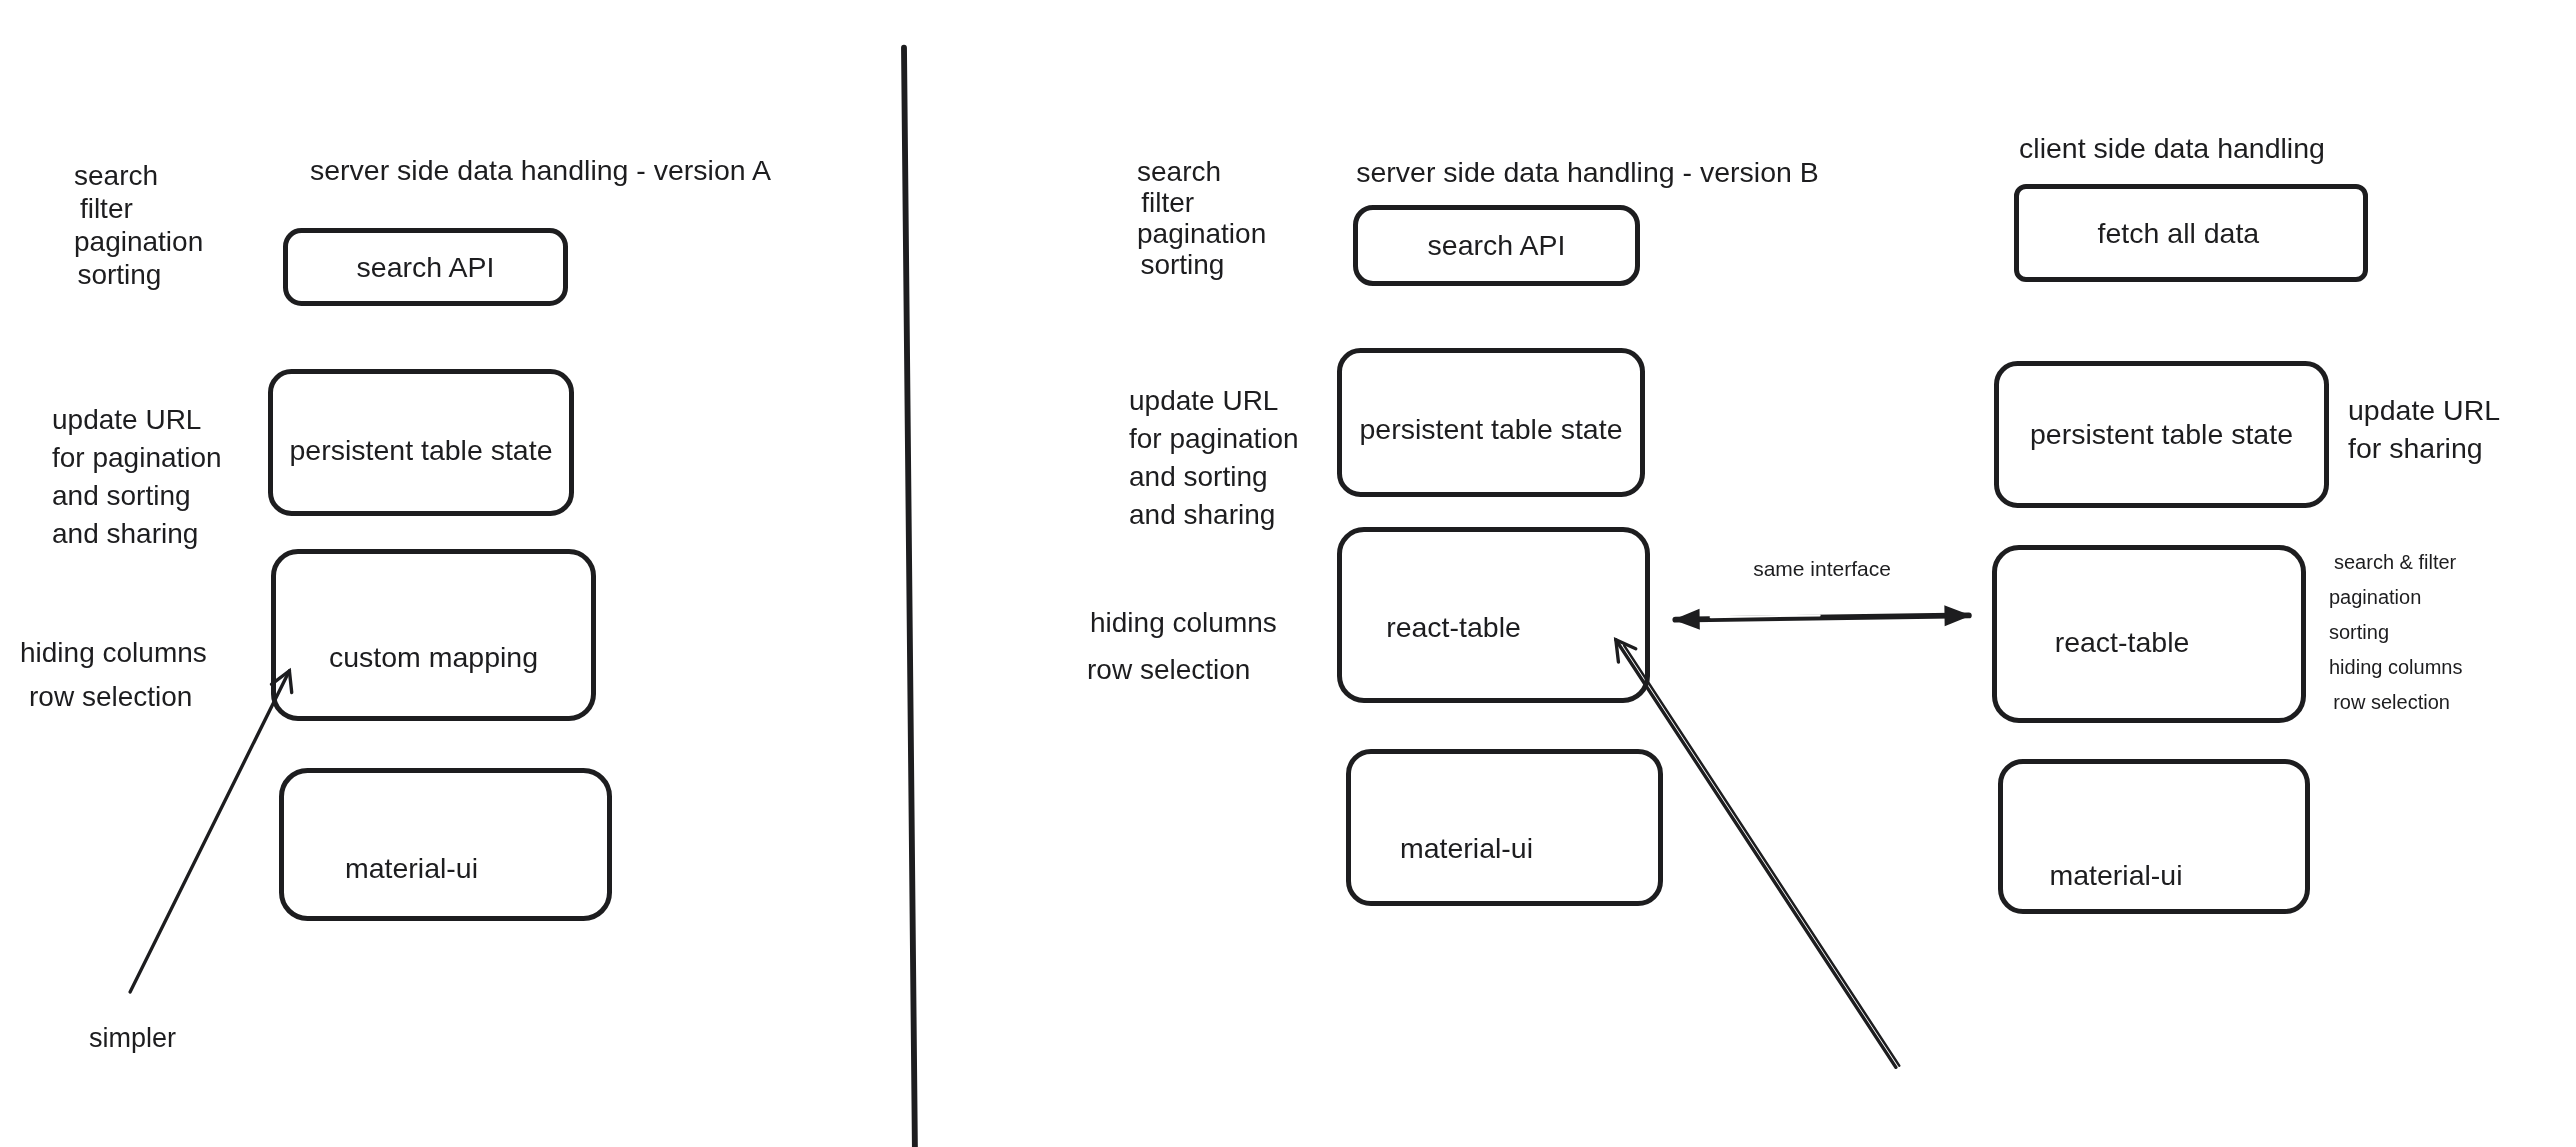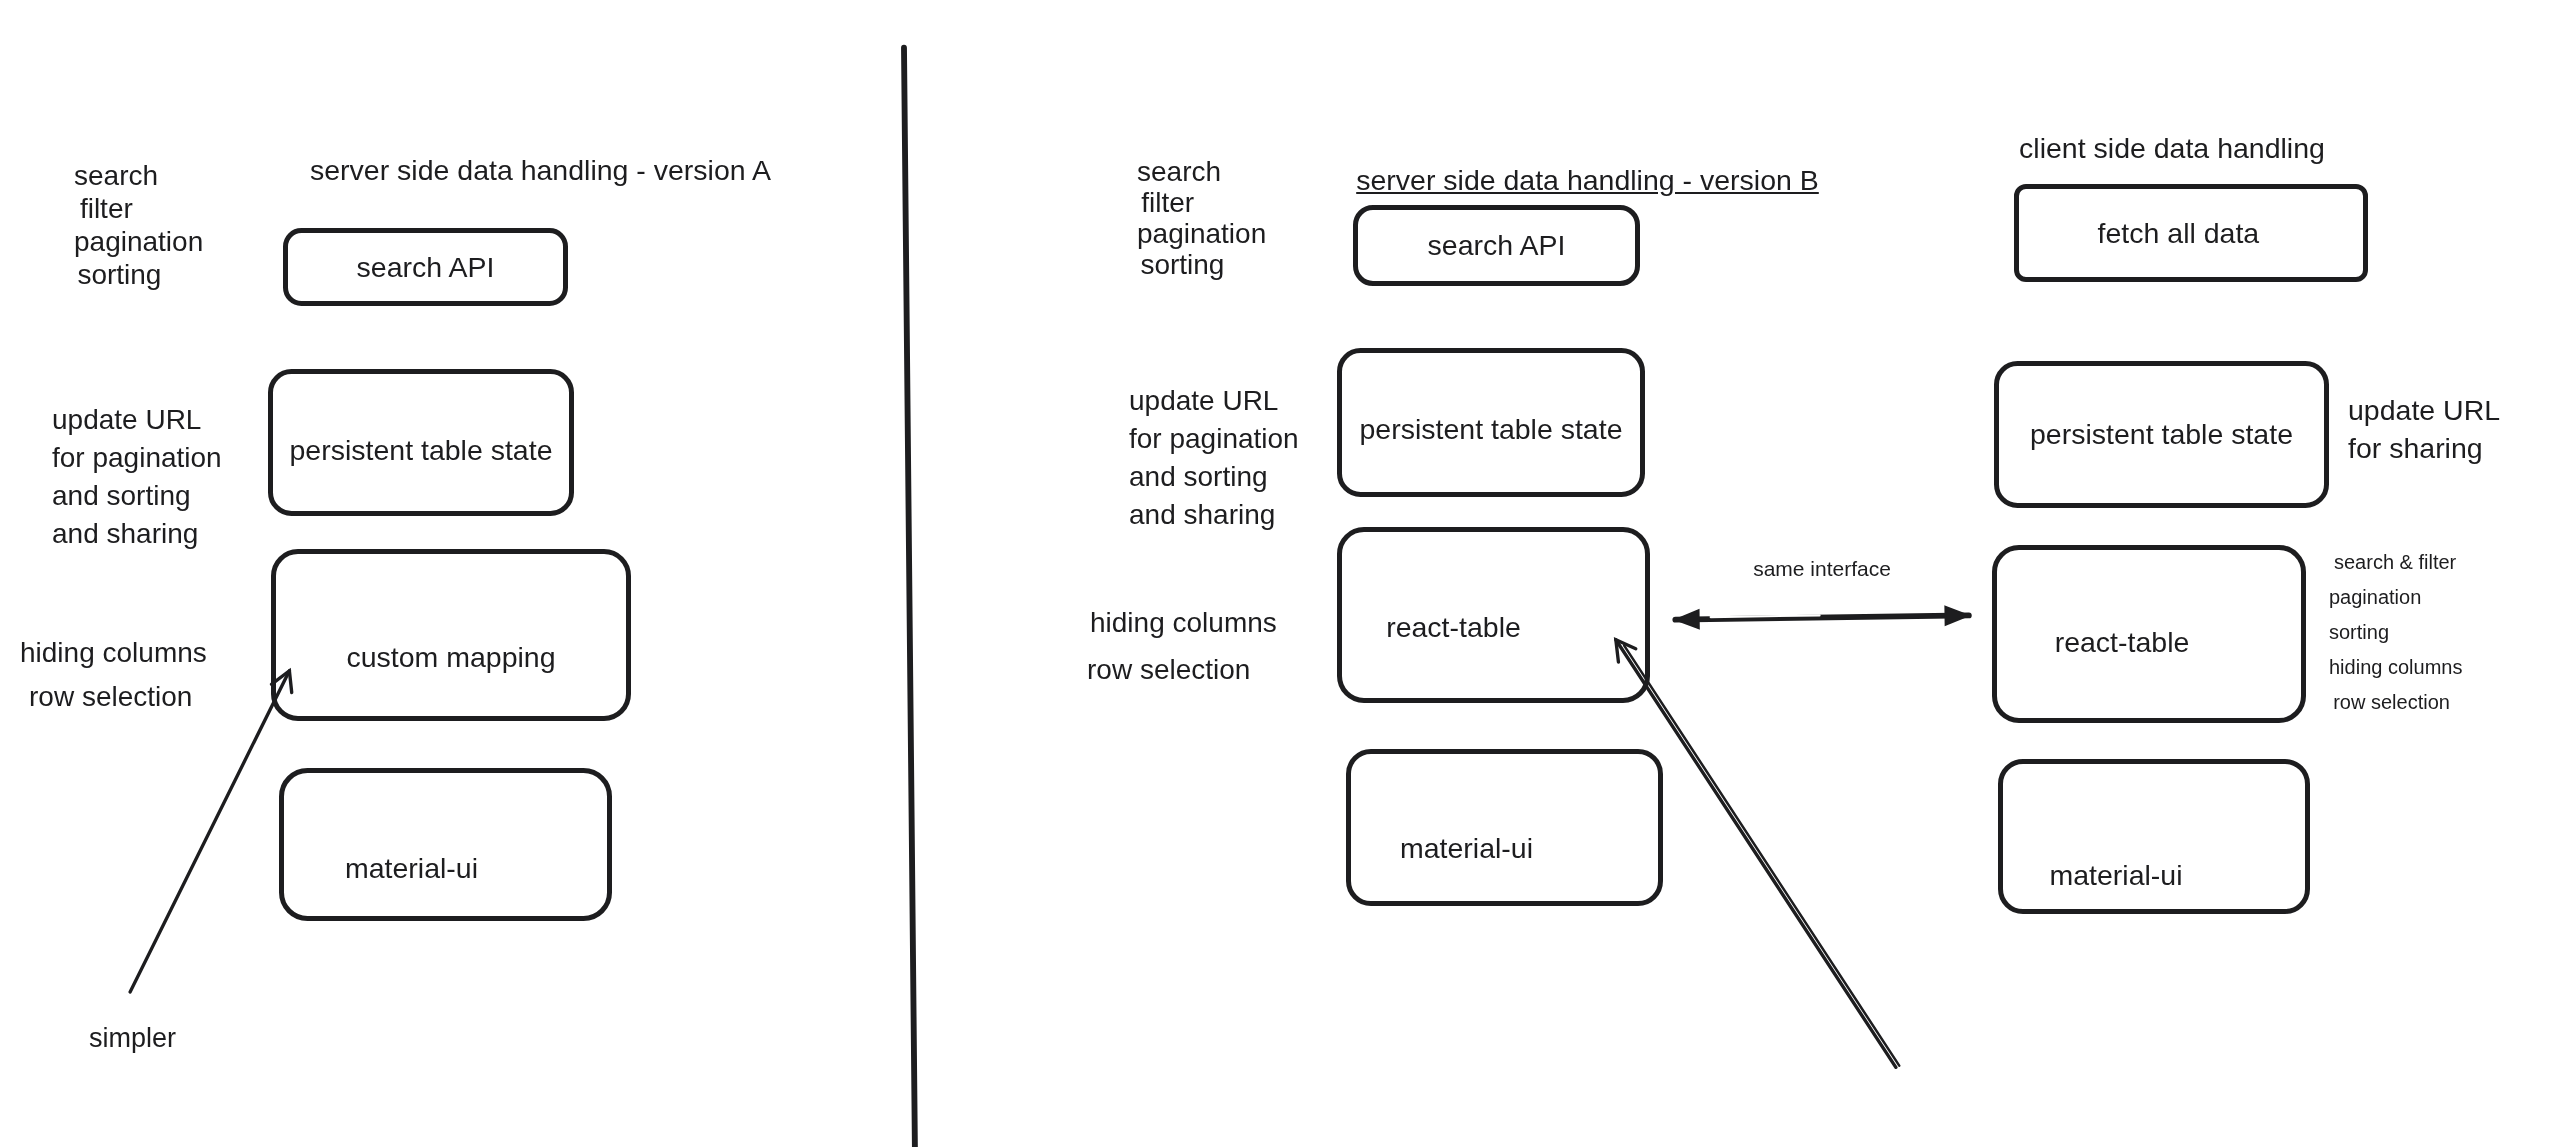--- a/index.html
+++ b/index.html
@@ -80,29 +80,29 @@
   <div class="note" style="left:89px; top:1023px;">simpler</div>
 
   <div class="box" style="left:283px; top:228px; width:285px; height:78px; border-radius:18.4px;">
     <span class="bl">search API</span>
   </div>
 
   <div class="box" style="left:268px; top:369px; width:306px; height:147px; border-radius:23.5px;">
     <span class="bl" style="transform:translateY(7.5px)">persistent table state</span>
   </div>
 
-  <div class="box" style="left:271px; top:549px; width:360px; height:172px; border-radius:27px;">
+  <div class="box" style="left:271px; top:549px; width:325px; height:172px; border-radius:27px;">
     <span class="bl" style="transform:translateY(22px)">custom mapping</span>
   </div>
 
   <div class="box" style="left:279px; top:768px; width:333px; height:153px; border-radius:28.5px;">
     <span class="bl" style="transform:translate(-34px,23.5px)">material-ui</span>
   </div>
 
-  <div class="title" style="left:1317px; top:164px; width:541px;text-decoration:underline;">server side data handling - version B</div>
+  <div class="title" style="left:1317px; top:156px; width:541px;">server side data handling - version B</div>
 
   <div class="tblock" style="left:1137px; top:156px; line-height:31px;">
     <div class="ln">search</div>
     <div class="ln" style="padding-left:4.2px">filter</div>
     <div class="ln">pagination</div>
     <div class="ln" style="padding-left:3.4px">sorting</div>
   </div>
 
   <div class="tblock" style="left:1129px; top:382px; line-height:38px;">
     <div class="ln">update URL</div>

